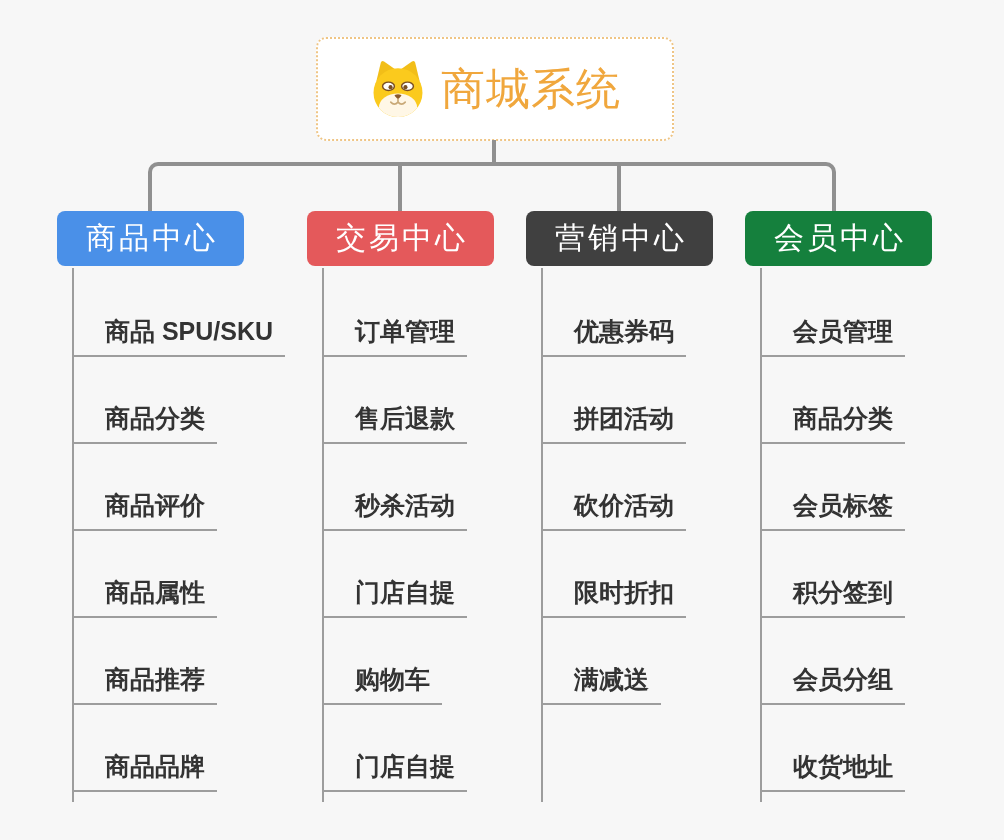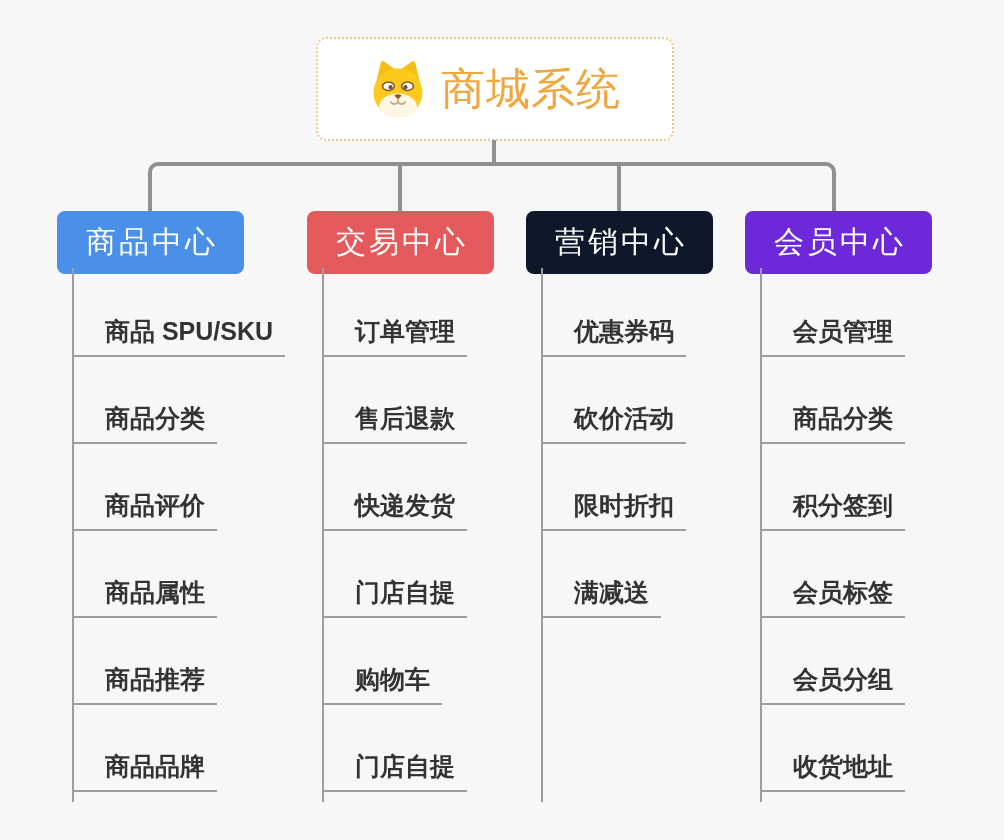--- a/index.html
+++ b/index.html
@@ -46,21 +46,21 @@
     border-radius:10px 10px 0 0;
     box-sizing:border-box;
     background:transparent;
   }
   .drop-b{left:398px;top:166px;width:4px;height:45px;}
   .drop-c{left:617px;top:166px;width:4px;height:45px;}
 
   
   .cat-box{
     position:absolute;top:211px;
-    width:187px;height:63px;
+    width:187px;height:55px;
     border-radius:8px;
     display:flex;align-items:center;justify-content:center;
     color:#ffffff;
     font-size:30px;
     letter-spacing:3px;
     text-indent:3px;
     white-space:nowrap;
   }
   .cat-0{left:57px;}
   .cat-1{left:307px;}
@@ -120,55 +120,56 @@
     <span class="root-title">商城系统</span>
   </div>
 
   <div class="conn root-drop"></div>
   <div class="bus"></div>
   <div class="conn drop-b"></div>
   <div class="conn drop-c"></div>
 
   <div class="cat-box cat-0" style="background-color: rgb(74, 144, 232);">商品中心</div>
   <div class="cat-box cat-1" style="background-color: rgb(228, 89, 91);">交易中心</div>
-  <div class="cat-box cat-2" style="background-color: #0f172a;">营销中心</div>
-  <div class="cat-box cat-3" style="background-color: #6d28d9;">会员中心</div>
+  <div class="cat-box cat-2" style="background-color: #404040;">营销中心</div>
+  <div class="cat-box cat-3" style="background-color: #15803d;">会员中心</div>
 
   <div class="trunk trunk-0"></div>
   <div class="trunk trunk-1"></div>
   <div class="trunk trunk-2"></div>
   <div class="trunk trunk-3"></div>
 
   <div class="branch branch-0">
     <div class="item">商品 SPU/SKU</div>
     <div class="item">商品分类</div>
     <div class="item">商品评价</div>
     <div class="item">商品属性</div>
     <div class="item">商品推荐</div>
     <div class="item">商品品牌</div>
   </div>
 
   <div class="branch branch-1">
     <div class="item">订单管理</div>
     <div class="item">售后退款</div>
-    <div class="item">快递发货</div>
+    <div class="item">秒杀活动</div>
     <div class="item">门店自提</div>
     <div class="item">购物车</div>
     <div class="item">门店自提</div>
   </div>
 
   <div class="branch branch-2">
     <div class="item">优惠券码</div>
+    <div class="item">拼团活动</div>
     <div class="item">砍价活动</div>
     <div class="item">限时折扣</div>
     <div class="item">满减送</div>
   </div>
 
   <div class="branch branch-3">
     <div class="item">会员管理</div>
     <div class="item">商品分类</div>
+    <div class="item">会员标签</div>
     <div class="item">积分签到</div>
-    <div class="item">会员标签</div>
     <div class="item">会员分组</div>
     <div class="item">收货地址</div>
   </div>
 
 </div>
 
 </body></html>

